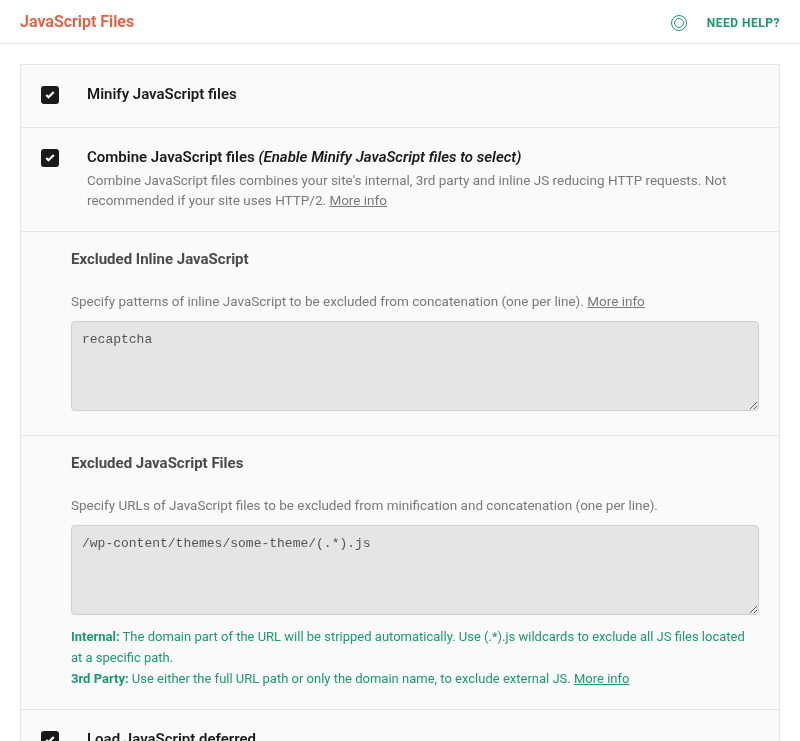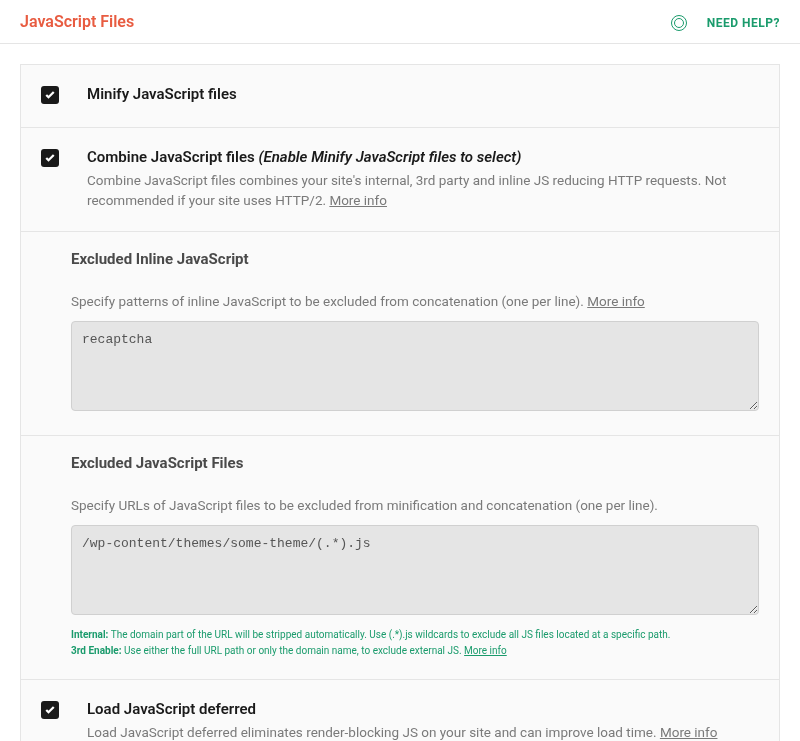--- a/index.html
+++ b/index.html
@@ -141,21 +141,21 @@
       padding: 10px;
       border: 1px solid #d0d0d0;
       border-radius: 4px;
       font-family: "Menlo", "Monaco", "Courier New", monospace;
       font-size: 13px;
       color: #555;
       resize: vertical;
       background: #e5e5e5;
     }
     .hint-text {
-      font-size: 10px;
+      font-size: 13px;
       color: #1a9b6c;
       line-height: 1.6;
       margin-top: 8px;
     }
     .hint-text strong {
       font-weight: 700;
     }
     .hint-text .more-info {
       color: #1a9b6c;
     }
@@ -216,21 +216,21 @@
     </div>
     <textarea class="textarea-field" style="">recaptcha</textarea>
   </div>
 
   <div class="sub-section">
     <div class="sub-title">Excluded JavaScript Files</div>
     <div class="sub-desc">Specify URLs of JavaScript files to be excluded from minification and concatenation (one per line).</div>
     <textarea class="textarea-field" style="">/wp-content/themes/some-theme/(.*).js</textarea>
     <div class="hint-text">
       <strong>Internal:</strong><span> The domain part of the URL will be stripped automatically. Use (.*).js wildcards to exclude all JS files located at a specific path.</span><br>
-      <strong>3rd Enable:</strong><span> Use either the full URL path or only the domain name, to exclude external JS. </span><span class="more-info">More info</span>
+      <strong>3rd Party:</strong><span> Use either the full URL path or only the domain name, to exclude external JS. </span><span class="more-info">More info</span>
     </div>
   </div>
 
   <div class="option-section">
     <div class="option-header">
       <div class="checkbox-wrap">
         <div class="checkbox">
           <svg viewBox="0 0 16 16">
               <path d="M3 8l3 3 7-7"></path>
             </svg>

